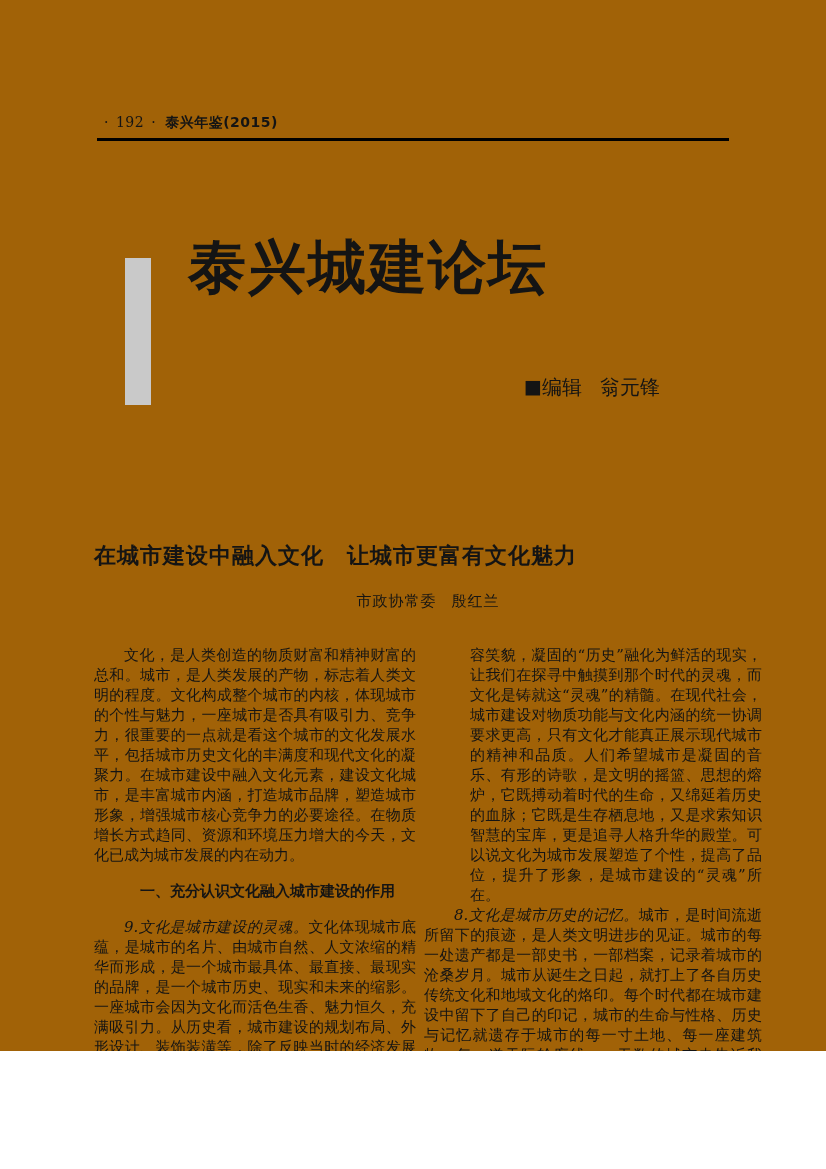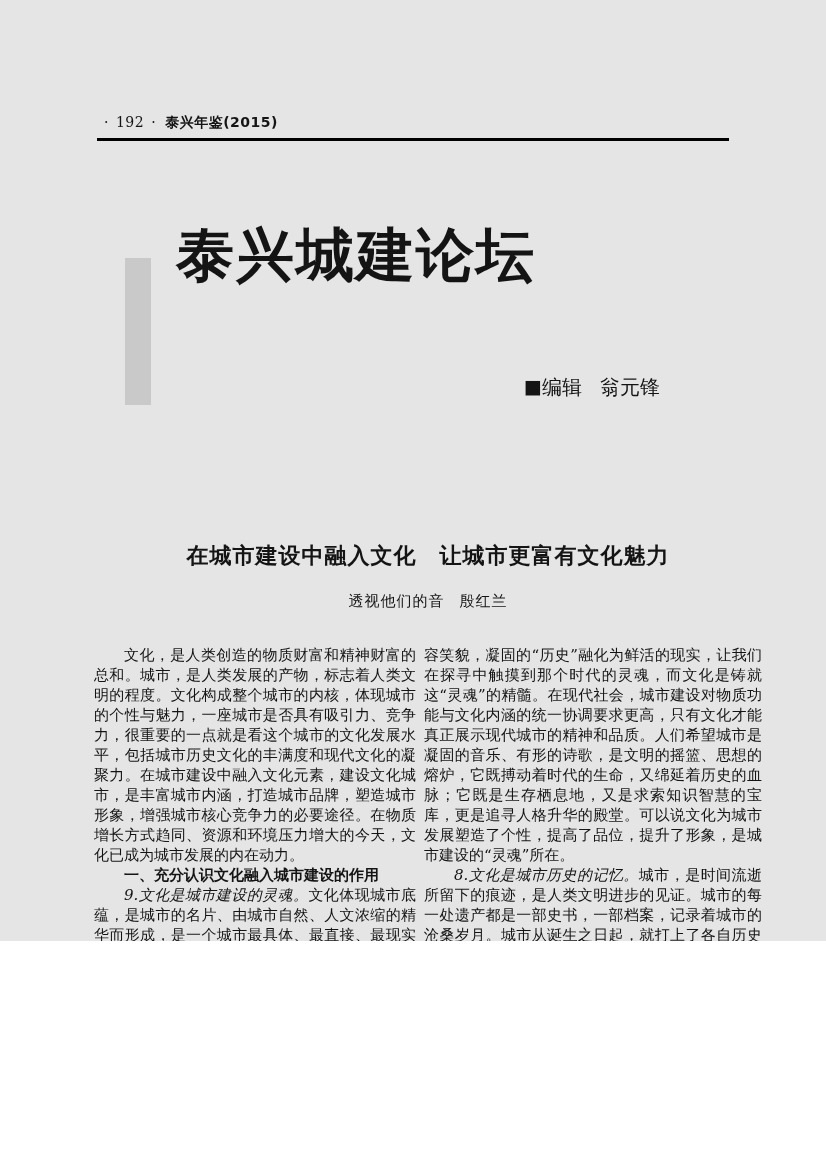--- a/index.html
+++ b/index.html
@@ -1,19 +1,19 @@
 <!DOCTYPE html>
 <html><head>
 <meta charset="utf-8">
 <style>
   html,body{margin:0;padding:0;background:#ffffff;}
   .page{
     position:relative;
-    width:826px;height:941px;
-    background:#e5e5e5;
+    width:826px;height:1051px;
+    background:#a16207;
     overflow:hidden;
     color:#141414;
     font-family:"DejaVu Serif","Liberation Serif",serif;
   }
   
   .running-head{
     position:absolute;left:104px;top:114px;
     font-size:14px;letter-spacing:0.5px;white-space:nowrap;
   }
   .running-head .dot{font-family:"DejaVu Serif",serif;margin:0 7px 0 0;}
@@ -23,58 +23,58 @@
     font-weight:600;margin-left:2px;
   }
   .head-rule{
     position:absolute;left:97px;top:138px;width:632px;height:3px;background:#000;
   }
   
   .accent-bar{
     position:absolute;left:125px;top:258px;width:26px;height:147px;background:#c9c9c9;
   }
   .forum-title{
-    position:absolute;left:172px;top:218px;margin:4px;
+    position:absolute;left:172px;top:218px;margin:16px;
     font-size:58px;line-height:1.15;font-weight:bold;
     letter-spacing:2px;white-space:nowrap;
     font-family:"DejaVu Serif","Liberation Serif",serif;
   }
   .editor-line{
     position:absolute;left:524px;top:374px;
     font-size:20px;white-space:nowrap;
     font-family:"DejaVu Serif","Liberation Serif",serif;
   }
   .editor-line .square{font-size:19px;position:relative;top:-1px;}
   .editor-line .editor-name{margin-left:0.9em;}
   
   .article-title{
     position:absolute;left:94px;top:541px;width:668px;margin:0;
-    text-align:center;font-size:22px;font-weight:bold;
+    text-align:left;font-size:22px;font-weight:bold;
     font-family:"DejaVu Sans","Liberation Sans",sans-serif;
     letter-spacing:1px;white-space:nowrap;
   }
   .byline{
     position:absolute;left:94px;top:592px;width:668px;
     text-align:center;font-size:15px;letter-spacing:1px;
   }
   .byline .byline-name{margin-left:1em;}
   .columns{
     position:absolute;left:94px;top:645px;width:668px;height:424px;
     display:grid;grid-template-columns:322px 338px;column-gap:8px;
     overflow:hidden;
   }
   .col{overflow:hidden;}
   .col p{
     margin:0;font-size:15px;line-height:20px;
     text-align:justify;
   }
   .col p.indent{text-indent:2em;}
-  .col p.noindent{text-indent:0;}
+  .col p.noindent{text-indent:0;margin-left:46px;}
   .section-heading{
-    margin:0;font-size:15px;line-height:20px;font-weight:bold;
+    margin:16px;font-size:15px;line-height:20px;font-weight:bold;
     font-family:"DejaVu Sans","Liberation Sans",sans-serif;
     text-indent:2em;
   }
   .lead{font-style:italic;}
 </style>
 </head>
 <body>
 
 <div class="page">
 
@@ -86,21 +86,21 @@
   <div class="accent-bar"></div>
   <h1 class="forum-title">泰兴城建论坛</h1>
 
   <div class="editor-line">
     <span class="square">■</span><span class="editor-label">编辑</span><span class="editor-name">翁元锋</span>
   </div>
 
   <h2 class="article-title">在城市建设中融入文化　让城市更富有文化魅力</h2>
 
   <div class="byline">
-    <span class="byline-title">透视他们的音</span><span class="byline-name">殷红兰</span>
+    <span class="byline-title">市政协常委</span><span class="byline-name">殷红兰</span>
   </div>
 
   <div class="columns">
     <div class="col">
       <p class="indent">文化，是人类创造的物质财富和精神财富的总和。城市，是人类发展的产物，标志着人类文明的程度。文化构成整个城市的内核，体现城市的个性与魅力，一座城市是否具有吸引力、竞争力，很重要的一点就是看这个城市的文化发展水平，包括城市历史文化的丰满度和现代文化的凝聚力。在城市建设中融入文化元素，建设文化城市，是丰富城市内涵，打造城市品牌，塑造城市形象，增强城市核心竞争力的必要途径。在物质增长方式趋同、资源和环境压力增大的今天，文化已成为城市发展的内在动力。</p>
       <h3 class="section-heading">一、充分认识文化融入城市建设的作用</h3>
       <p class="indent"><span class="lead">9.文化是城市建设的灵魂。</span><span>文化体现城市底蕴，是城市的名片、由城市自然、人文浓缩的精华而形成，是一个城市最具体、最直接、最现实的品牌，是一个城市历史、现实和未来的缩影。一座城市会因为文化而活色生香、魅力恒久，充满吸引力。从历史看，城市建设的规划布局、外形设计、装饰装潢等，除了反映当时的经济发展水平，更多体现的是社会的政治形态、思想理念和风土人情等精神文化内涵。今天，我们惊叹古建筑的神奇精湛，是因为这些杰作让我们从心灵深处感悟先人的思想智慧，聆听他们的欢歌悲泣，透视他们的音</span></p>
     </div>
     <div class="col">
       <p class="noindent">容笑貌，凝固的“历史”融化为鲜活的现实，让我们在探寻中触摸到那个时代的灵魂，而文化是铸就这“灵魂”的精髓。在现代社会，城市建设对物质功能与文化内涵的统一协调要求更高，只有文化才能真正展示现代城市的精神和品质。人们希望城市是凝固的音乐、有形的诗歌，是文明的摇篮、思想的熔炉，它既搏动着时代的生命，又绵延着历史的血脉；它既是生存栖息地，又是求索知识智慧的宝库，更是追寻人格升华的殿堂。可以说文化为城市发展塑造了个性，提高了品位，提升了形象，是城市建设的“灵魂”所在。</p>

